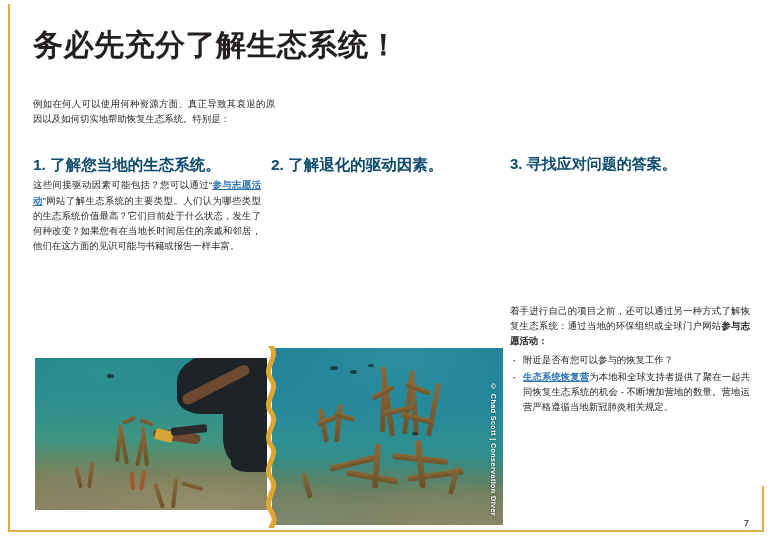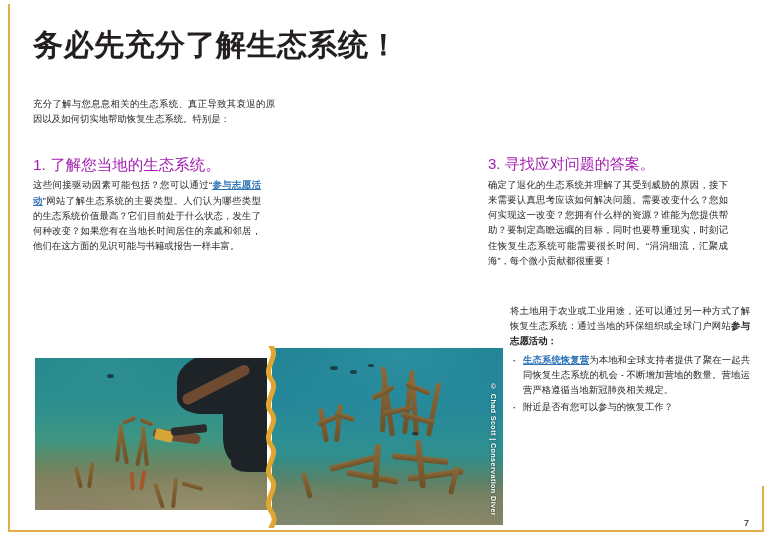--- a/index.html
+++ b/index.html
@@ -46,25 +46,25 @@
   }
 
   .col {
     position: absolute;
     top: 155px;
     font-size: 9.4px; line-height: 1.62; color: #231f20;
     text-align: justify;
   }
   .col-1 { left: 33px; width: 228px; }
   .col-2 { left: 271px; width: 228px; }
-  .col-3 { left: 488px; width: 240px; }
+  .col-3 { left: 510px; width: 240px; }
 
   .col h2 {
-    font-size: 15.5px; font-weight: normal;
-    color: #a21caf; line-height: 1.25;
+    font-size: 15.5px; font-weight: bold;
+    color: #0c4a6e; line-height: 1.25;
     margin-bottom: 3px; text-align: left;
     white-space: nowrap;
   }
   .col-3 h2 { font-size: 15px; }
 
   a.inline-link {
     color: #2e74b5; text-decoration: underline;
     font-weight: bold;
   }
 
@@ -197,40 +197,40 @@
 <body>
 
 <div id="page">
 
   <div class="frame-left"></div>
   <div class="frame-bottom"></div>
   <div class="frame-right"></div>
 
   <h1 class="page-title">务必先充分了解生态系统！</h1>
 
-  <p class="intro">充分了解与您息息相关的生态系统、真正导致其衰退的原因以及如何切实地帮助恢复生态系统。特别是：</p>
+  <p class="intro">例如在何人可以使用何种资源方面、真正导致其衰退的原因以及如何切实地帮助恢复生态系统。特别是：</p>
 
   <div class="col col-1">
     <h2>1. 了解您当地的生态系统。</h2>
     <p><span>这些间接驱动因素可能包括？您可以通过“</span><a class="inline-link" href="#">参与志愿活动</a><span>”网站了解生态系统的主要类型。人们认为哪些类型的生态系统价值最高？它们目前处于什么状态，发生了何种改变？如果您有在当地长时间居住的亲戚和邻居，他们在这方面的见识可能与书籍或报告一样丰富。</span></p>
   </div>
 
   <div class="col col-2">
+    <h2>2. 了解退化的驱动因素。</h2>
   </div>
 
   <div class="col col-3">
     <h2>3. 寻找应对问题的答案。</h2>
-    <p>确定了退化的生态系统并理解了其受到威胁的原因，接下来需要认真思考应该如何解决问题。需要改变什么？您如何实现这一改变？您拥有什么样的资源？谁能为您提供帮助？要制定高瞻远瞩的目标，同时也要尊重现实，时刻记住恢复生态系统可能需要很长时间。“涓涓细流，汇聚成海”，每个微小贡献都很重要！</p>
   </div>
 
   <div class="volunteer-block">
-    <p><span>将土地用于农业或工业用途，还可以通过另一种方式了解恢复生态系统：通过当地的环保组织或全球门户网站</span><span class="lead-bold">参与志愿活动：</span></p>
+    <p><span>着手进行自己的项目之前，还可以通过另一种方式了解恢复生态系统：通过当地的环保组织或全球门户网站</span><span class="lead-bold">参与志愿活动：</span></p>
     <ul class="bullets">
+      <li><span>附近是否有您可以参与的恢复工作？</span></li>
       <li><a class="inline-link" href="#">生态系统恢复营</a><span>为本地和全球支持者提供了聚在一起共同恢复生态系统的机会 - 不断增加营地的数量。营地运营严格遵循当地新冠肺炎相关规定。</span></li>
-      <li><span>附近是否有您可以参与的恢复工作？</span></li>
     </ul>
   </div>
 
   <div class="photo photo-left">
     <div class="sea"></div>
     <div class="floor"></div>
 
     <div class="diver" style="left:142px; top:-6px; width:96px; height:62px; border-radius:48% 20% 34% 26%;"></div>
     <div class="diver" style="left:188px; top:34px; width:50px; height:74px; border-radius:32% 26% 40% 38%;"></div>
     <div class="diver" style="left:196px; top:92px; width:42px; height:22px; border-radius:34% 30% 26% 40%;"></div>

